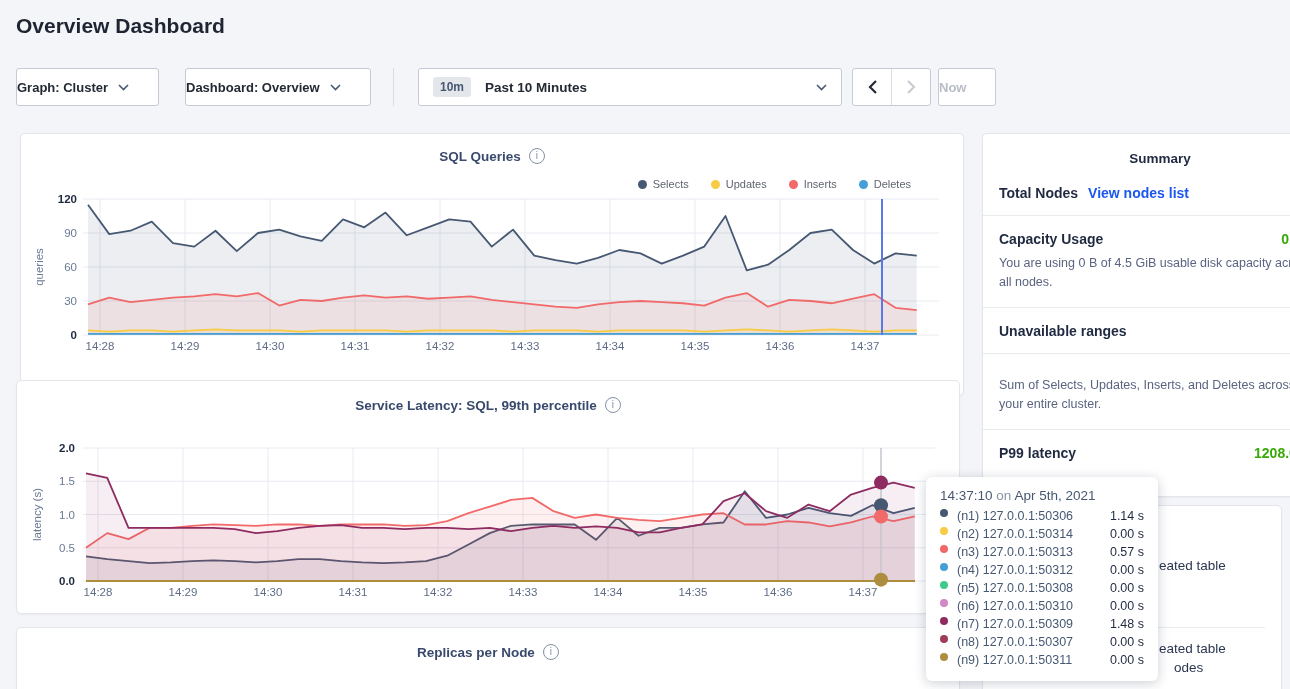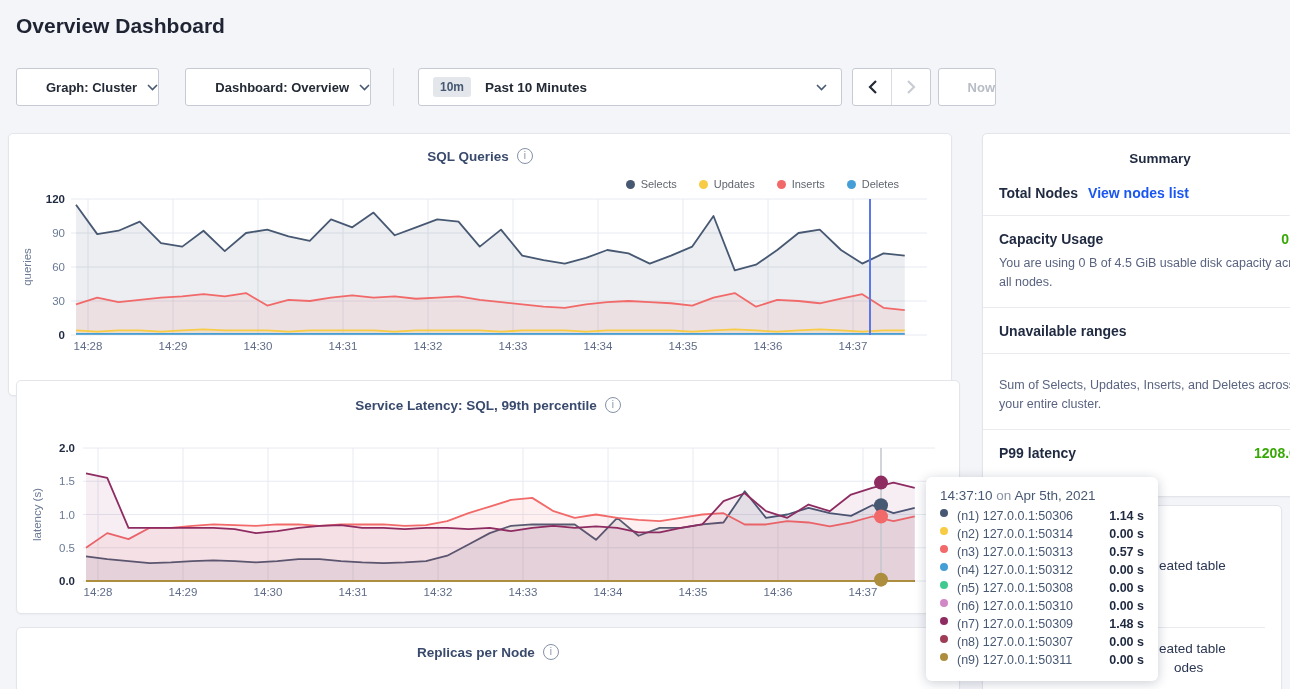--- a/index.html
+++ b/index.html
@@ -4,21 +4,21 @@
 <style>
   * { margin:0; padding:0; box-sizing:border-box; }
   html,body { width:1290px; height:689px; overflow:hidden; }
   body { font-family:"Liberation Sans","DejaVu Sans",sans-serif; background:#f4f5f9; color:#242a35; }
   .stage { position:relative; width:1290px; height:689px; }
 
   .page-title { position:absolute; left:16px; top:14px; font-size:21px; font-weight:bold; color:#1f2433; }
 
   
   .btn { position:absolute; height:38px; background:#fff; border:1px solid #c6cad4; border-radius:3px;
-         display:flex; align-items:center; justify-content:flex-end; font-size:13px; font-weight:bold; color:#242a35; cursor:pointer; }
+         display:flex; align-items:center; justify-content:flex-start; font-size:13px; font-weight:bold; color:#242a35; cursor:pointer; }
   .dd-caret { margin-left:10px; }
   .controls-divider { position:absolute; left:393px; top:68px; width:1px; height:38px; background:#d9dce3; }
   .time-picker { justify-content:flex-start; padding:0 14px; }
   .time-badge { background:#e3e6eb; color:#475872; border-radius:3px; font-size:12px; font-weight:bold; padding:3px 7px; margin-right:14px; }
   .time-label { font-size:13.5px; font-weight:bold; flex:1; text-align:left; }
   .arrow-group { position:absolute; left:852px; top:68px; width:79px; height:38px; background:#fff; border:1px solid #c6cad4; border-radius:3px; display:flex; }
   .arrow-seg { flex:1; display:flex; align-items:center; justify-content:center; cursor:pointer; }
   .arrow-seg + .arrow-seg { border-left:1px solid #d9dce3; }
   .now-btn { left:938px; top:68px; width:58px; color:#b8bcc5; cursor:default; }
 
@@ -49,21 +49,21 @@
   .events-divider { position:absolute; left:16px; right:16px; height:1px; background:#e9ebef; }
 
   
   .chart-tooltip { position:absolute; left:926px; top:477px; width:232px; background:#fff; border-radius:6px;
                    box-shadow:0 2px 12px rgba(20,30,60,0.22); padding:11px 14px 10px; z-index:30; }
   .tooltip-title { font-size:13.5px; color:#475872; margin-bottom:6px; }
   .tooltip-title .prep { color:#8b93a6; }
   .tooltip-row { display:flex; height:18px; }
   .tooltip-dot { width:8px; height:8px; border-radius:50%; margin-right:9px; flex:none; }
   .tooltip-label { font-size:12.5px; color:#475872; }
-  .tooltip-value { margin-left:auto; font-size:12.5px; font-weight:bold; color:#1f2940; }
+  .tooltip-value { margin-left:auto; font-size:12.5px; font-weight:normal; color:#1f2940; }
 </style>
 </head>
 <body>
 
 <div class="stage">
 
   <div class="page-title">Overview Dashboard</div>
 
   <div class="btn" style="left:16px; top:68px; width:143px;">
     <span>Graph: Cluster</span>
@@ -96,21 +96,21 @@
     <div class="arrow-seg">
       <svg width="9" height="14" viewBox="0 0 9 14">
           <polyline points="1,1 7,7 1,13" fill="none" stroke="#c9ccd3" stroke-width="2.2"></polyline>
         </svg>
     </div>
   </div>
   <div class="btn now-btn">
     <span>Now</span>
   </div>
 
-  <div class="card" style="left:8px; top:133px; width:944px; height:263px;">
+  <div class="card" style="left:20px; top:133px; width:944px; height:263px;">
     <div class="chart-title-row">
       <span class="chart-title">SQL Queries</span>
       <span class="info-icon">i</span>
     </div>
     <div class="legend">
       <span class="legend-item">
         <span class="legend-dot" style="background-color: rgb(71, 88, 114);"></span>
         <span class="legend-label">Selects</span>
       </span>
       <span class="legend-item">

